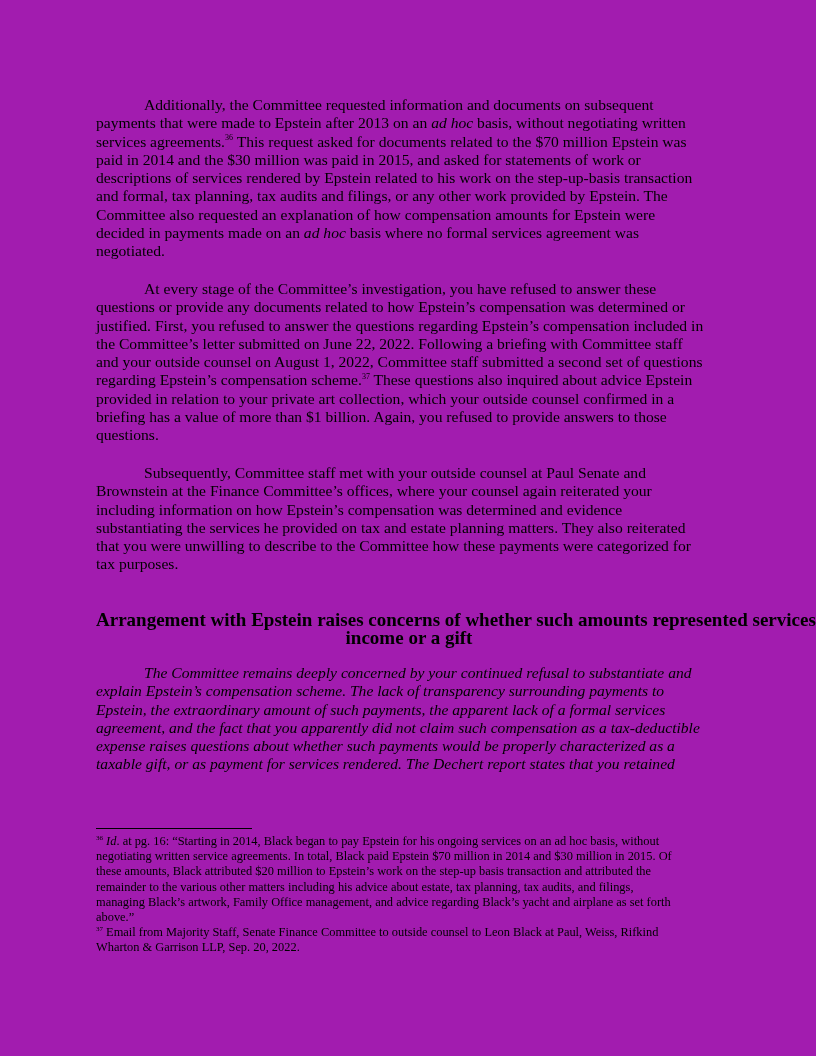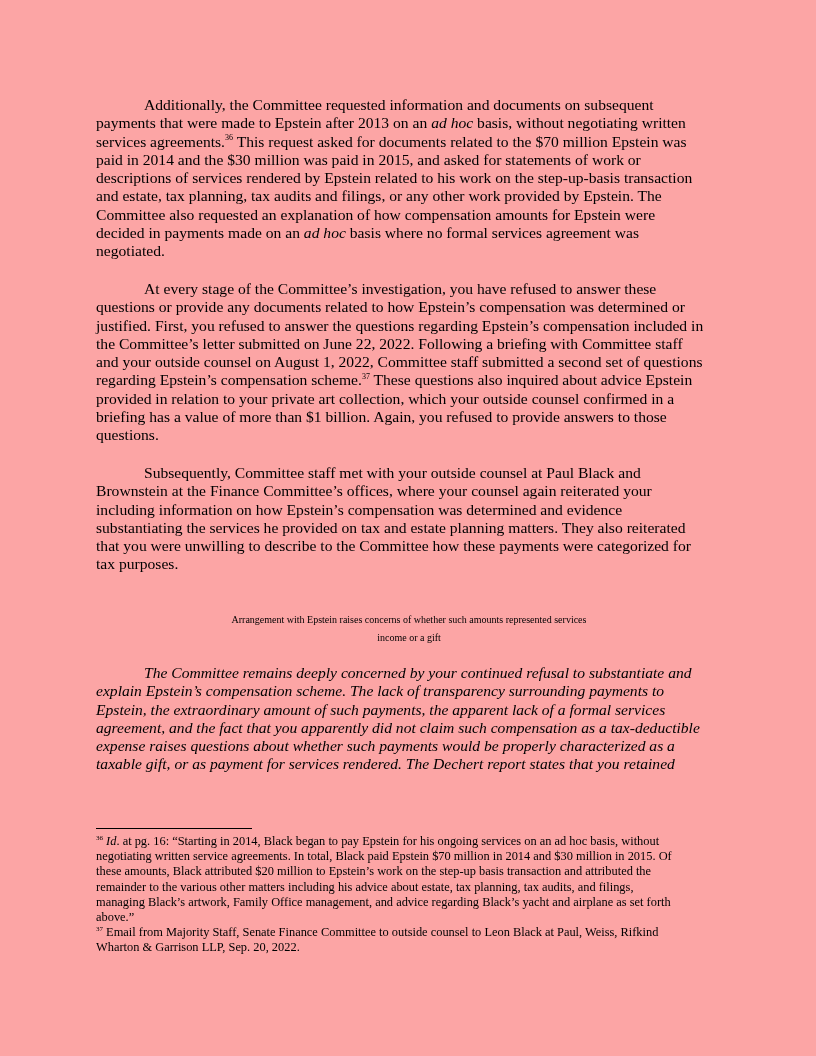--- a/index.html
+++ b/index.html
@@ -14,21 +14,21 @@
       overflow: hidden;
       font-family: "Liberation Serif", "DejaVu Serif", serif;
       color: #000000;
     }
     .page {
       position: absolute;
       left: 0;
       top: 0;
       width: 816px;
       height: 1056px;
-      background: #fca5a5;
+      background: #a21caf;
     }
     .body-text {
       position: absolute;
       left: 96px;
       width: 626px;
       font-size: 15.6px;
       line-height: 18.3px;
       margin: 0;
       text-align: left;
       white-space: normal;
@@ -41,23 +41,23 @@
       text-indent: 48px;
     }
     .para-1 { top: 96px; }
     .para-2 { top: 280px; }
     .para-3 { top: 464px; }
     .heading {
       position: absolute;
       left: 96px;
       width: 626px;
       top: 611px;
-      font-size: 10px;
+      font-size: 19px;
       line-height: 18.3px;
-      font-weight: normal;
+      font-weight: bold;
       text-align: center;
       margin: 0;
     }
     .heading .line { display: block; white-space: nowrap; }
     .para-4 { top: 664px; font-style: italic; }
     em { font-style: italic; }
     sup {
       font-size: 8px;
       vertical-align: super;
       line-height: 0;
@@ -91,40 +91,40 @@
 <body>
 
 <div class="page">
 
   <div class="body-text para para-1">
       <span class="line first">Additionally, the Committee requested information and documents on subsequent</span>
       <span class="line">payments that were made to Epstein after 2013 on an <em>ad hoc</em> basis, without negotiating written</span>
       <span class="line">services agreements.<sup>36</sup> This request asked for documents related to the $70 million Epstein was</span>
       <span class="line">paid in 2014 and the $30 million was paid in 2015, and asked for statements of work or</span>
       <span class="line">descriptions of services rendered by Epstein related to his work on the step-up-basis transaction</span>
-      <span class="line">and estate, tax planning, tax audits and filings, or any other work provided by Epstein. The</span>
+      <span class="line">and formal, tax planning, tax audits and filings, or any other work provided by Epstein. The</span>
       <span class="line">Committee also requested an explanation of how compensation amounts for Epstein were</span>
       <span class="line">decided in payments made on an <em>ad hoc</em> basis where no formal services agreement was</span>
       <span class="line">negotiated.</span>
     </div>
 
   <div class="body-text para para-2">
       <span class="line first">At every stage of the Committee’s investigation, you have refused to answer these</span>
       <span class="line">questions or provide any documents related to how Epstein’s compensation was determined or</span>
       <span class="line">justified. First, you refused to answer the questions regarding Epstein’s compensation included in</span>
       <span class="line">the Committee’s letter submitted on June 22, 2022. Following a briefing with Committee staff</span>
       <span class="line">and your outside counsel on August 1, 2022, Committee staff submitted a second set of questions</span>
       <span class="line">regarding Epstein’s compensation scheme.<sup>37</sup> These questions also inquired about advice Epstein</span>
       <span class="line">provided in relation to your private art collection, which your outside counsel confirmed in a</span>
       <span class="line">briefing has a value of more than $1 billion. Again, you refused to provide answers to those</span>
       <span class="line">questions.</span>
     </div>
 
   <div class="body-text para para-3">
-      <span class="line first">Subsequently, Committee staff met with your outside counsel at Paul Black and</span>
+      <span class="line first">Subsequently, Committee staff met with your outside counsel at Paul Senate and</span>
       <span class="line">Brownstein at the Finance Committee’s offices, where your counsel again reiterated your</span>
       <span class="line">including information on how Epstein’s compensation was determined and evidence</span>
       <span class="line">substantiating the services he provided on tax and estate planning matters. They also reiterated</span>
       <span class="line">that you were unwilling to describe to the Committee how these payments were categorized for</span>
       <span class="line">tax purposes.</span>
     </div>
 
   <div class="heading">
     <span class="line">Arrangement with Epstein raises concerns of whether such amounts represented services</span>
     <span class="line">income or a gift</span>

